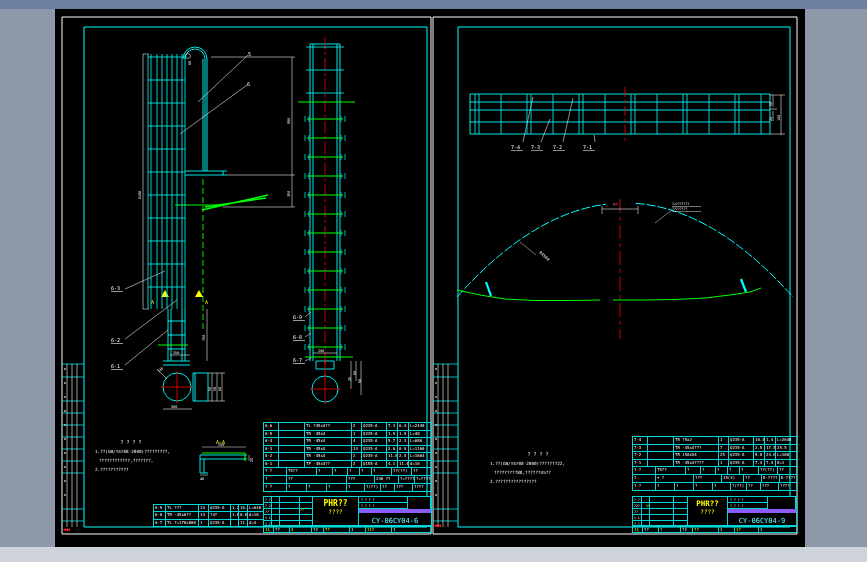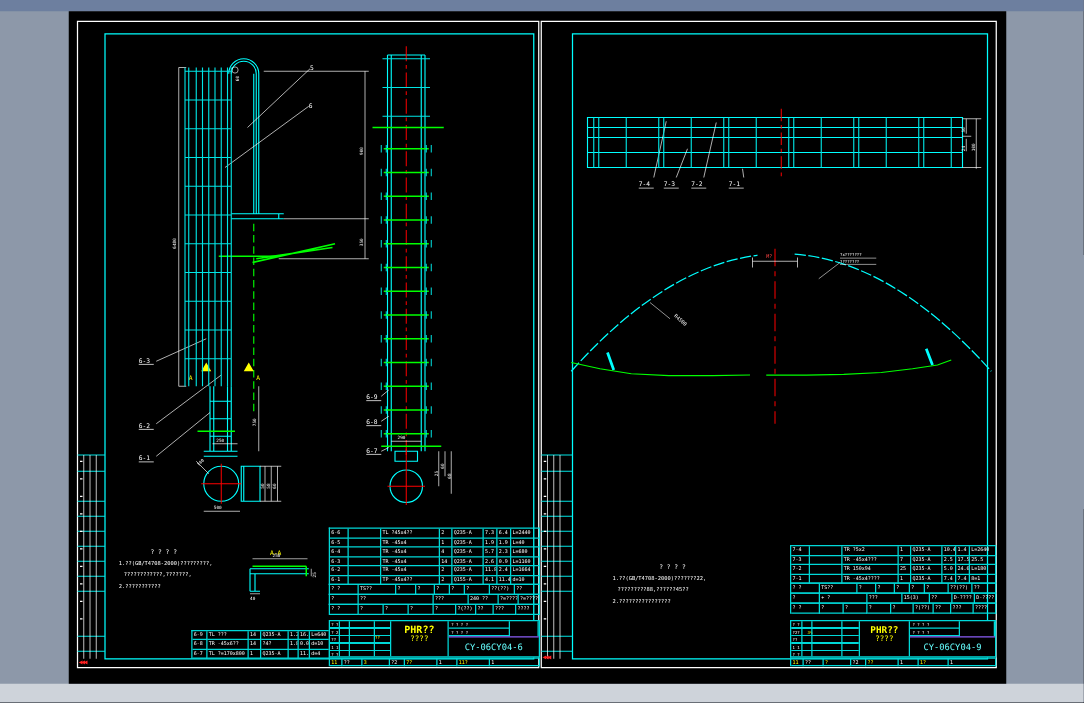--- a/index.html
+++ b/index.html
@@ -29,21 +29,21 @@
 .tb{position:absolute;border:1px solid #00d8d8;background:#000}
 .tb-grid{position:absolute;top:0;height:100%;border-right:1px solid #00d8d8;background:repeating-linear-gradient(to bottom,transparent 0,transparent 5px,#00d8d8 5px,#00d8d8 6px)}
 .vl{position:absolute;top:0;bottom:0;width:1px;background:#00d8d8}
 .rv{position:absolute;left:1px;font-size:3.2px;line-height:4px;color:#fff;white-space:nowrap}
 .ylw{color:#ffff00}
 .tb-phr{position:absolute;top:0;height:100%;border-right:1px solid #00d8d8;text-align:center;overflow:hidden}
 .phr1{color:#ffff00;font-size:8px;font-weight:bold;margin-top:3px;line-height:8px}
 .phr2{color:#ffff00;font-size:6px;line-height:7px}
 .tb-marks{position:absolute;height:6px;border-bottom:1px solid #00d8d8;border-right:1px solid #00d8d8;font-size:3.2px;color:#fff;line-height:6px;padding-left:2px;overflow:hidden}
 .tb-empty{position:absolute;top:0;height:12px;border-right:1px solid #00d8d8}
-.tb-num{position:absolute;top:12px;bottom:0;color:#66ffff;font-size:7px;text-align:center;line-height:17px;white-space:nowrap;border-top:1px solid #8b5cf6}
+.tb-num{position:absolute;top:12px;bottom:0;color:#66ffff;font-size:7px;text-align:center;line-height:17px;white-space:nowrap;border-top:4px solid #8b5cf6}
 </style>
 </head>
 <body>
 
 <div class="topbar" style="background:#6d7f9f"></div>
 <div class="bottomstrip" style="background:#ced3da"></div>
 
 <div class="canvas">
 
 <svg class="draw" width="750" height="538" viewBox="0 0 750 538">

